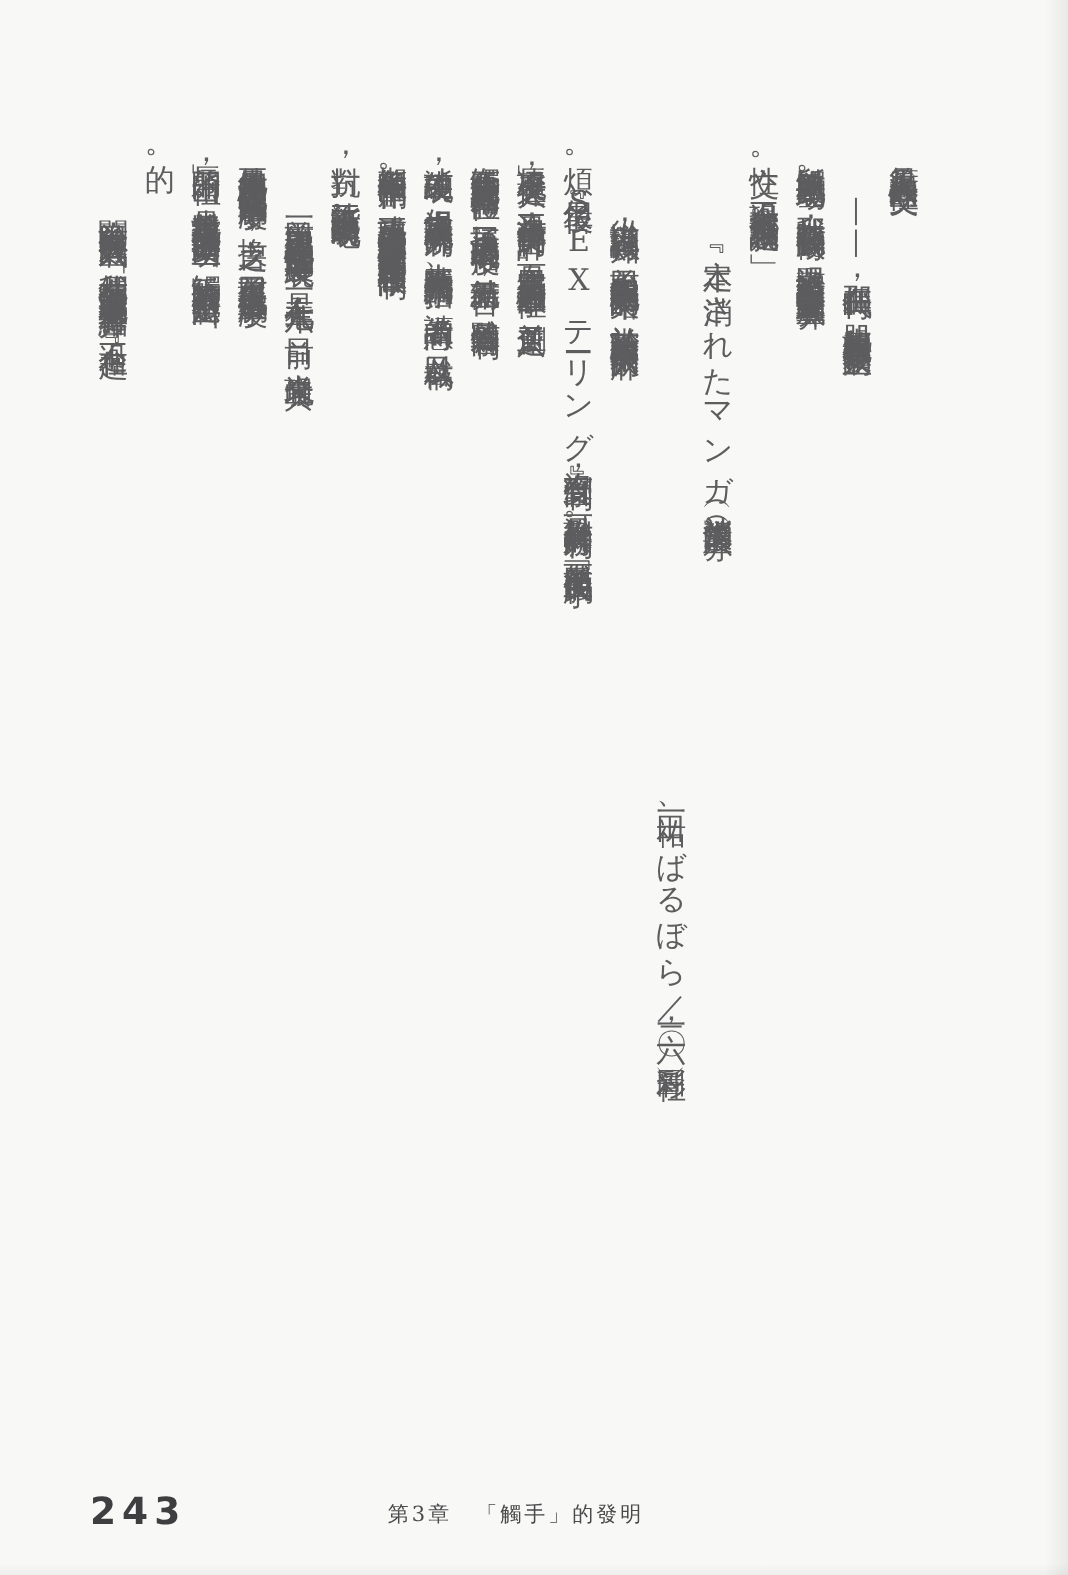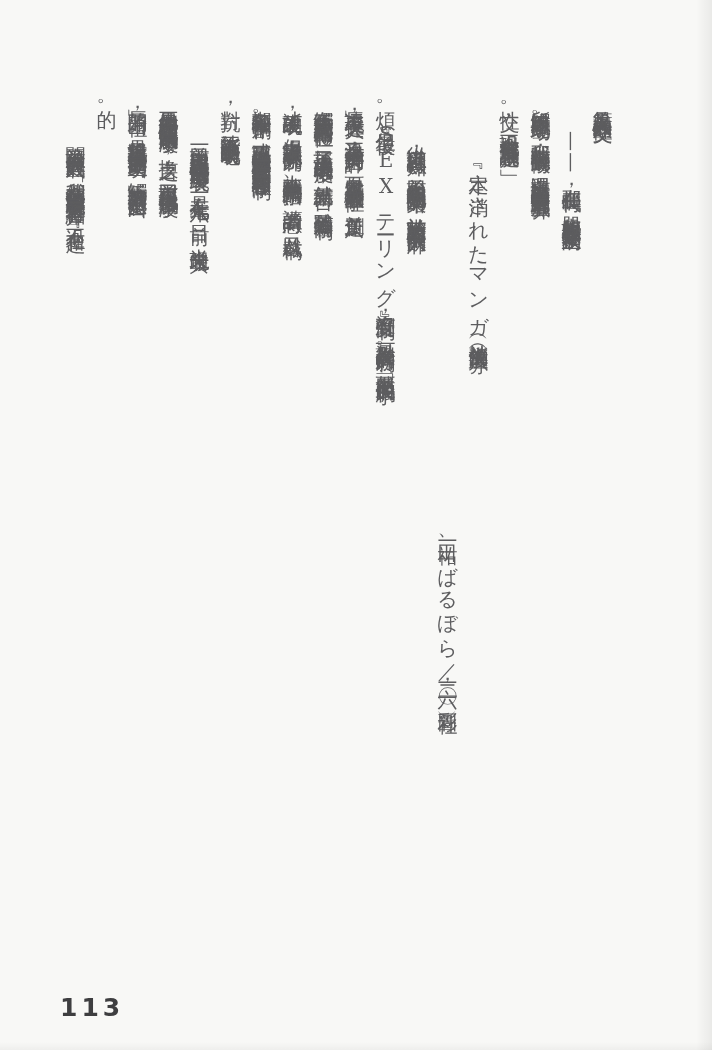--- a/index.html
+++ b/index.html
@@ -84,14 +84,15 @@
     <div class="col">才誕生的表現，但漫畫家除了表現的規制外，本來就時時在編輯的指示、讀者的意向、以及截稿</div>
     <div class="col">期等各種限制中創作。或許正是因為漫畫家們經常秉著不屈的創作欲望和反骨精神在和各種限制</div>
     <div class="col">對抗，才能不斷誕生出新的表現吧。</div>
     <div class="col indent-1">前田第一次運用以觸手侵犯女性的「觸手凌辱」表現，是在一九七六年；目前，尚未發現其</div>
     <div class="col">他更早的作品運用過包含性愛元素的「觸手凌辱」。換言之，前田俊夫正是現代漫畫「觸手凌</div>
     <div class="col">辱」的開山祖，也是將這種表現傳播至全世界的主要功臣。「觸手大師」的稱號果然不是白叫</div>
     <div class="col">的。</div>
     <div class="col indent-1">關於前田俊夫在海外的人氣，我們在「海外的成人漫畫表現」一章還會再介紹。不過在『超</div>
   </div>
 
-  <div class="footer-pagenum">113</div>
+  <div class="footer-pagenum">243</div>
+  <div class="footer-chapter">第3章　「觸手」的發明</div>
 </div>
 
 </body></html>

